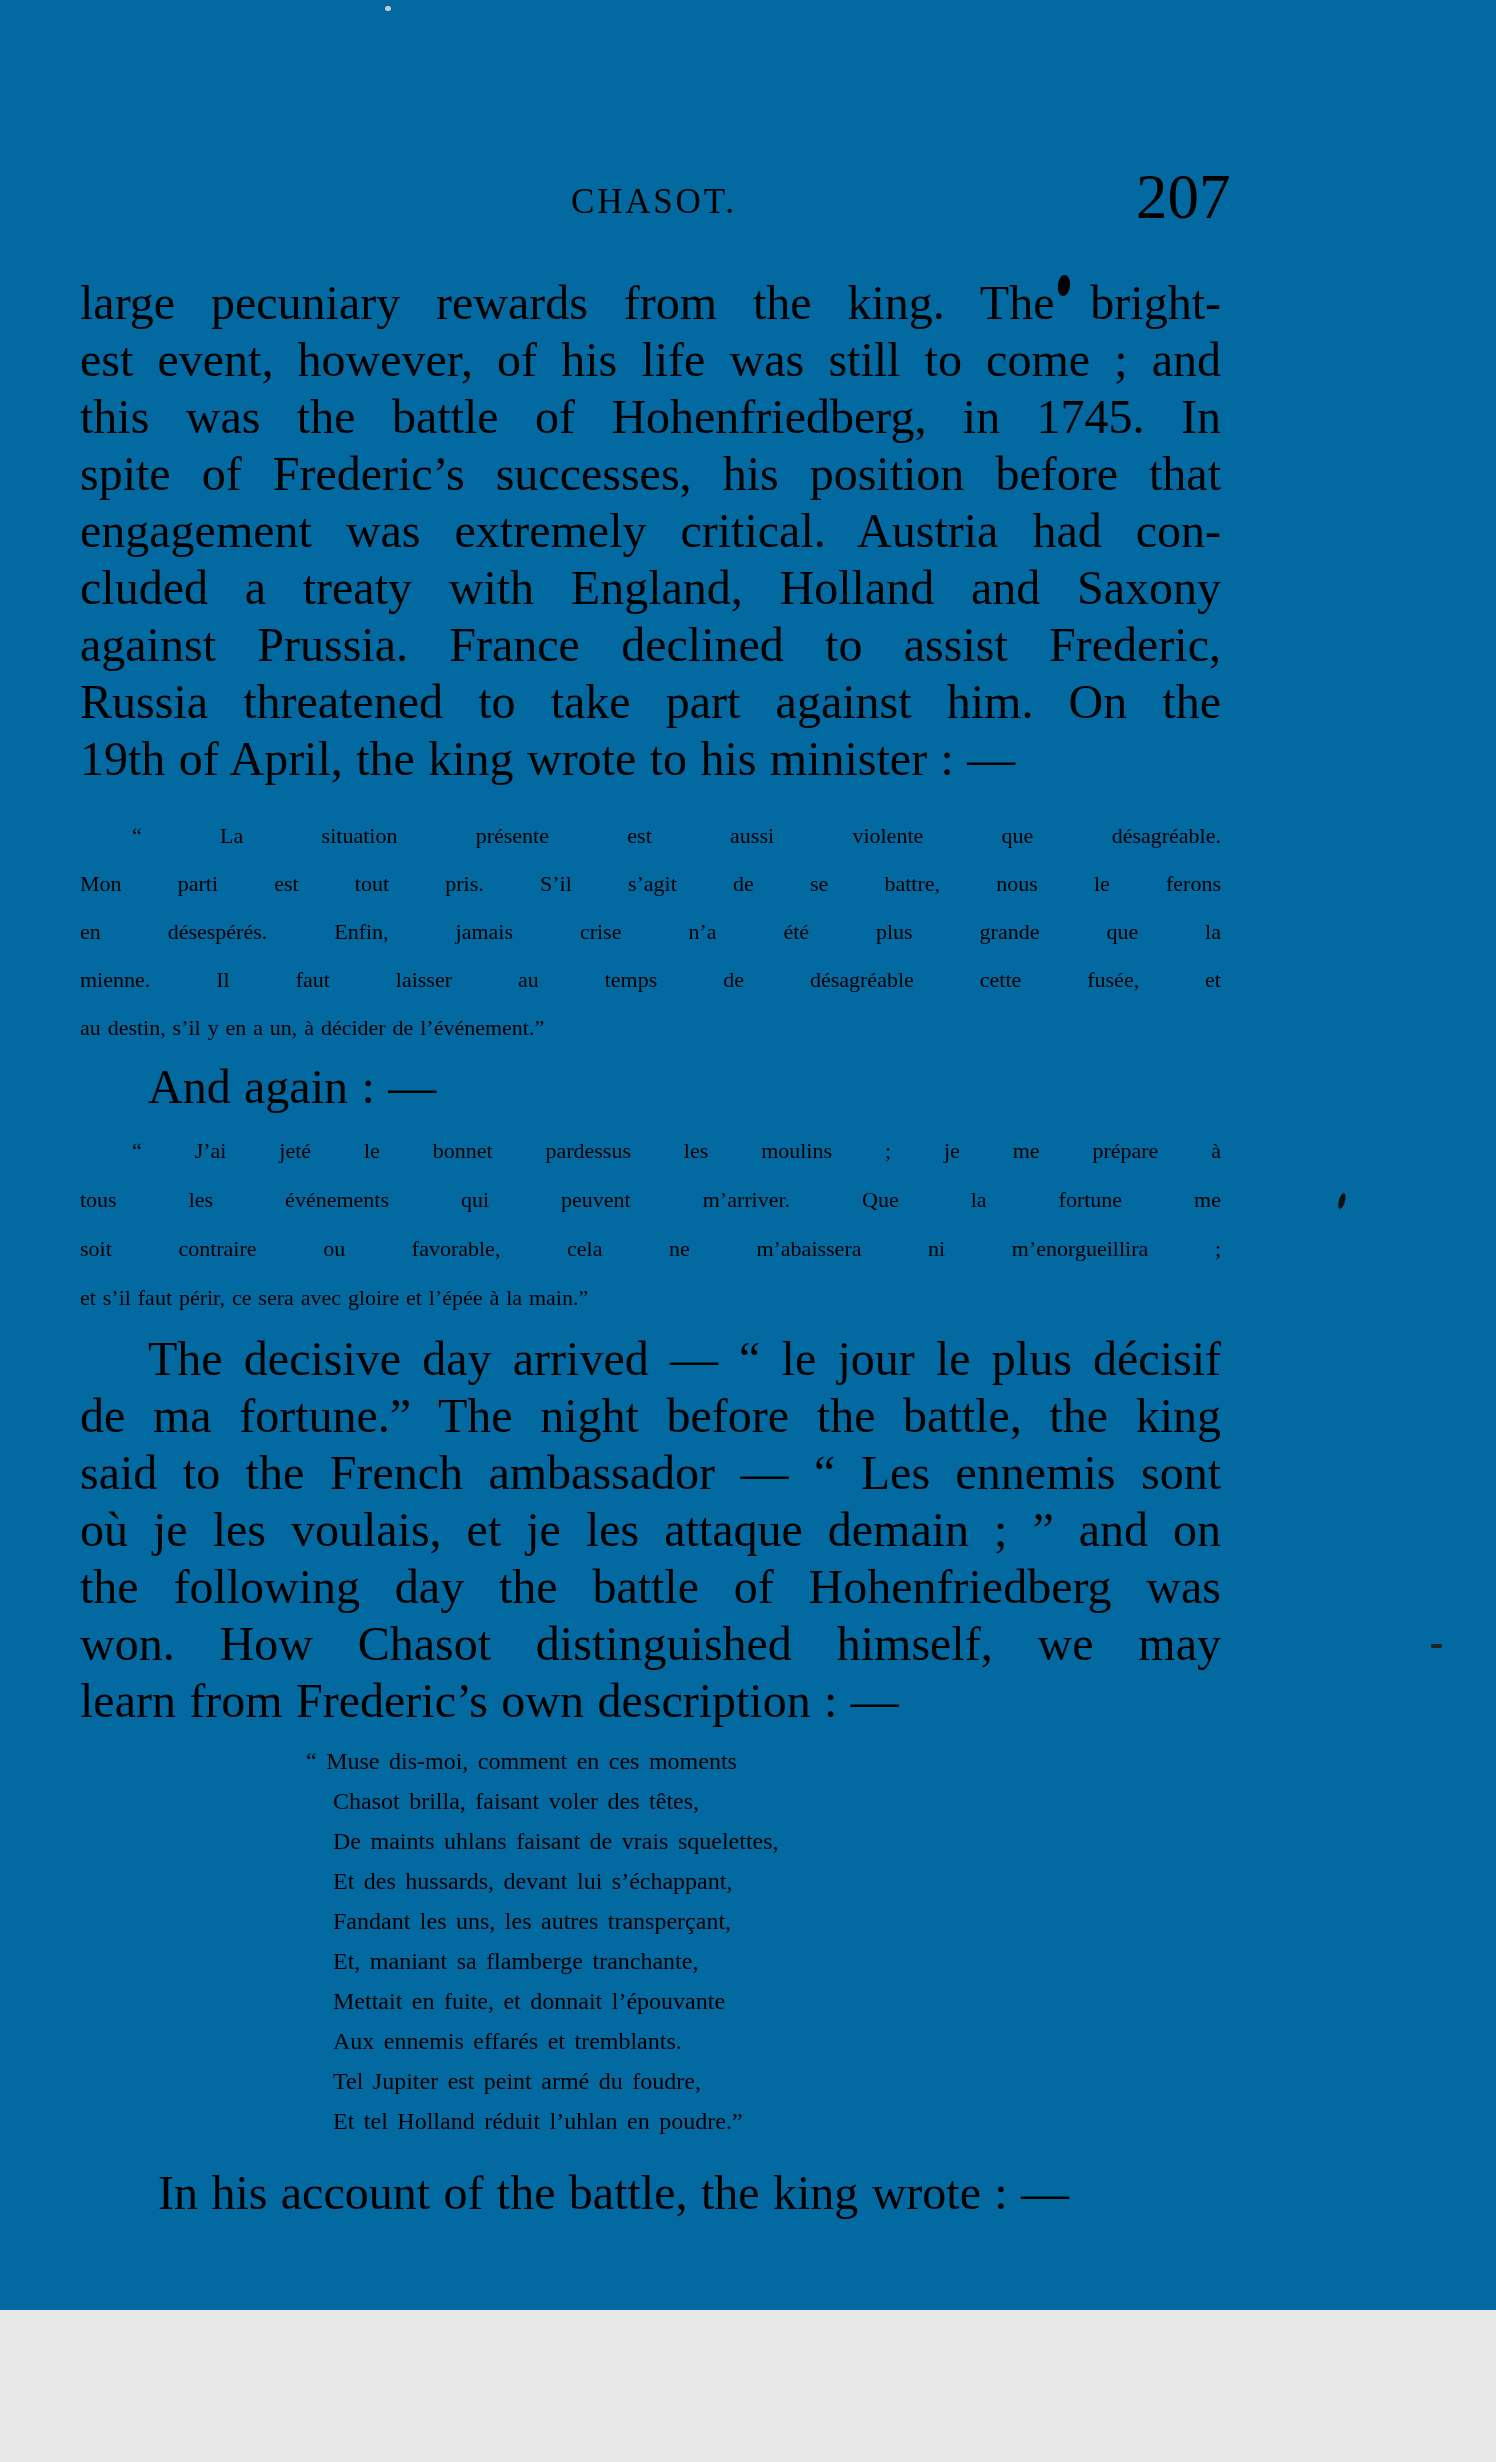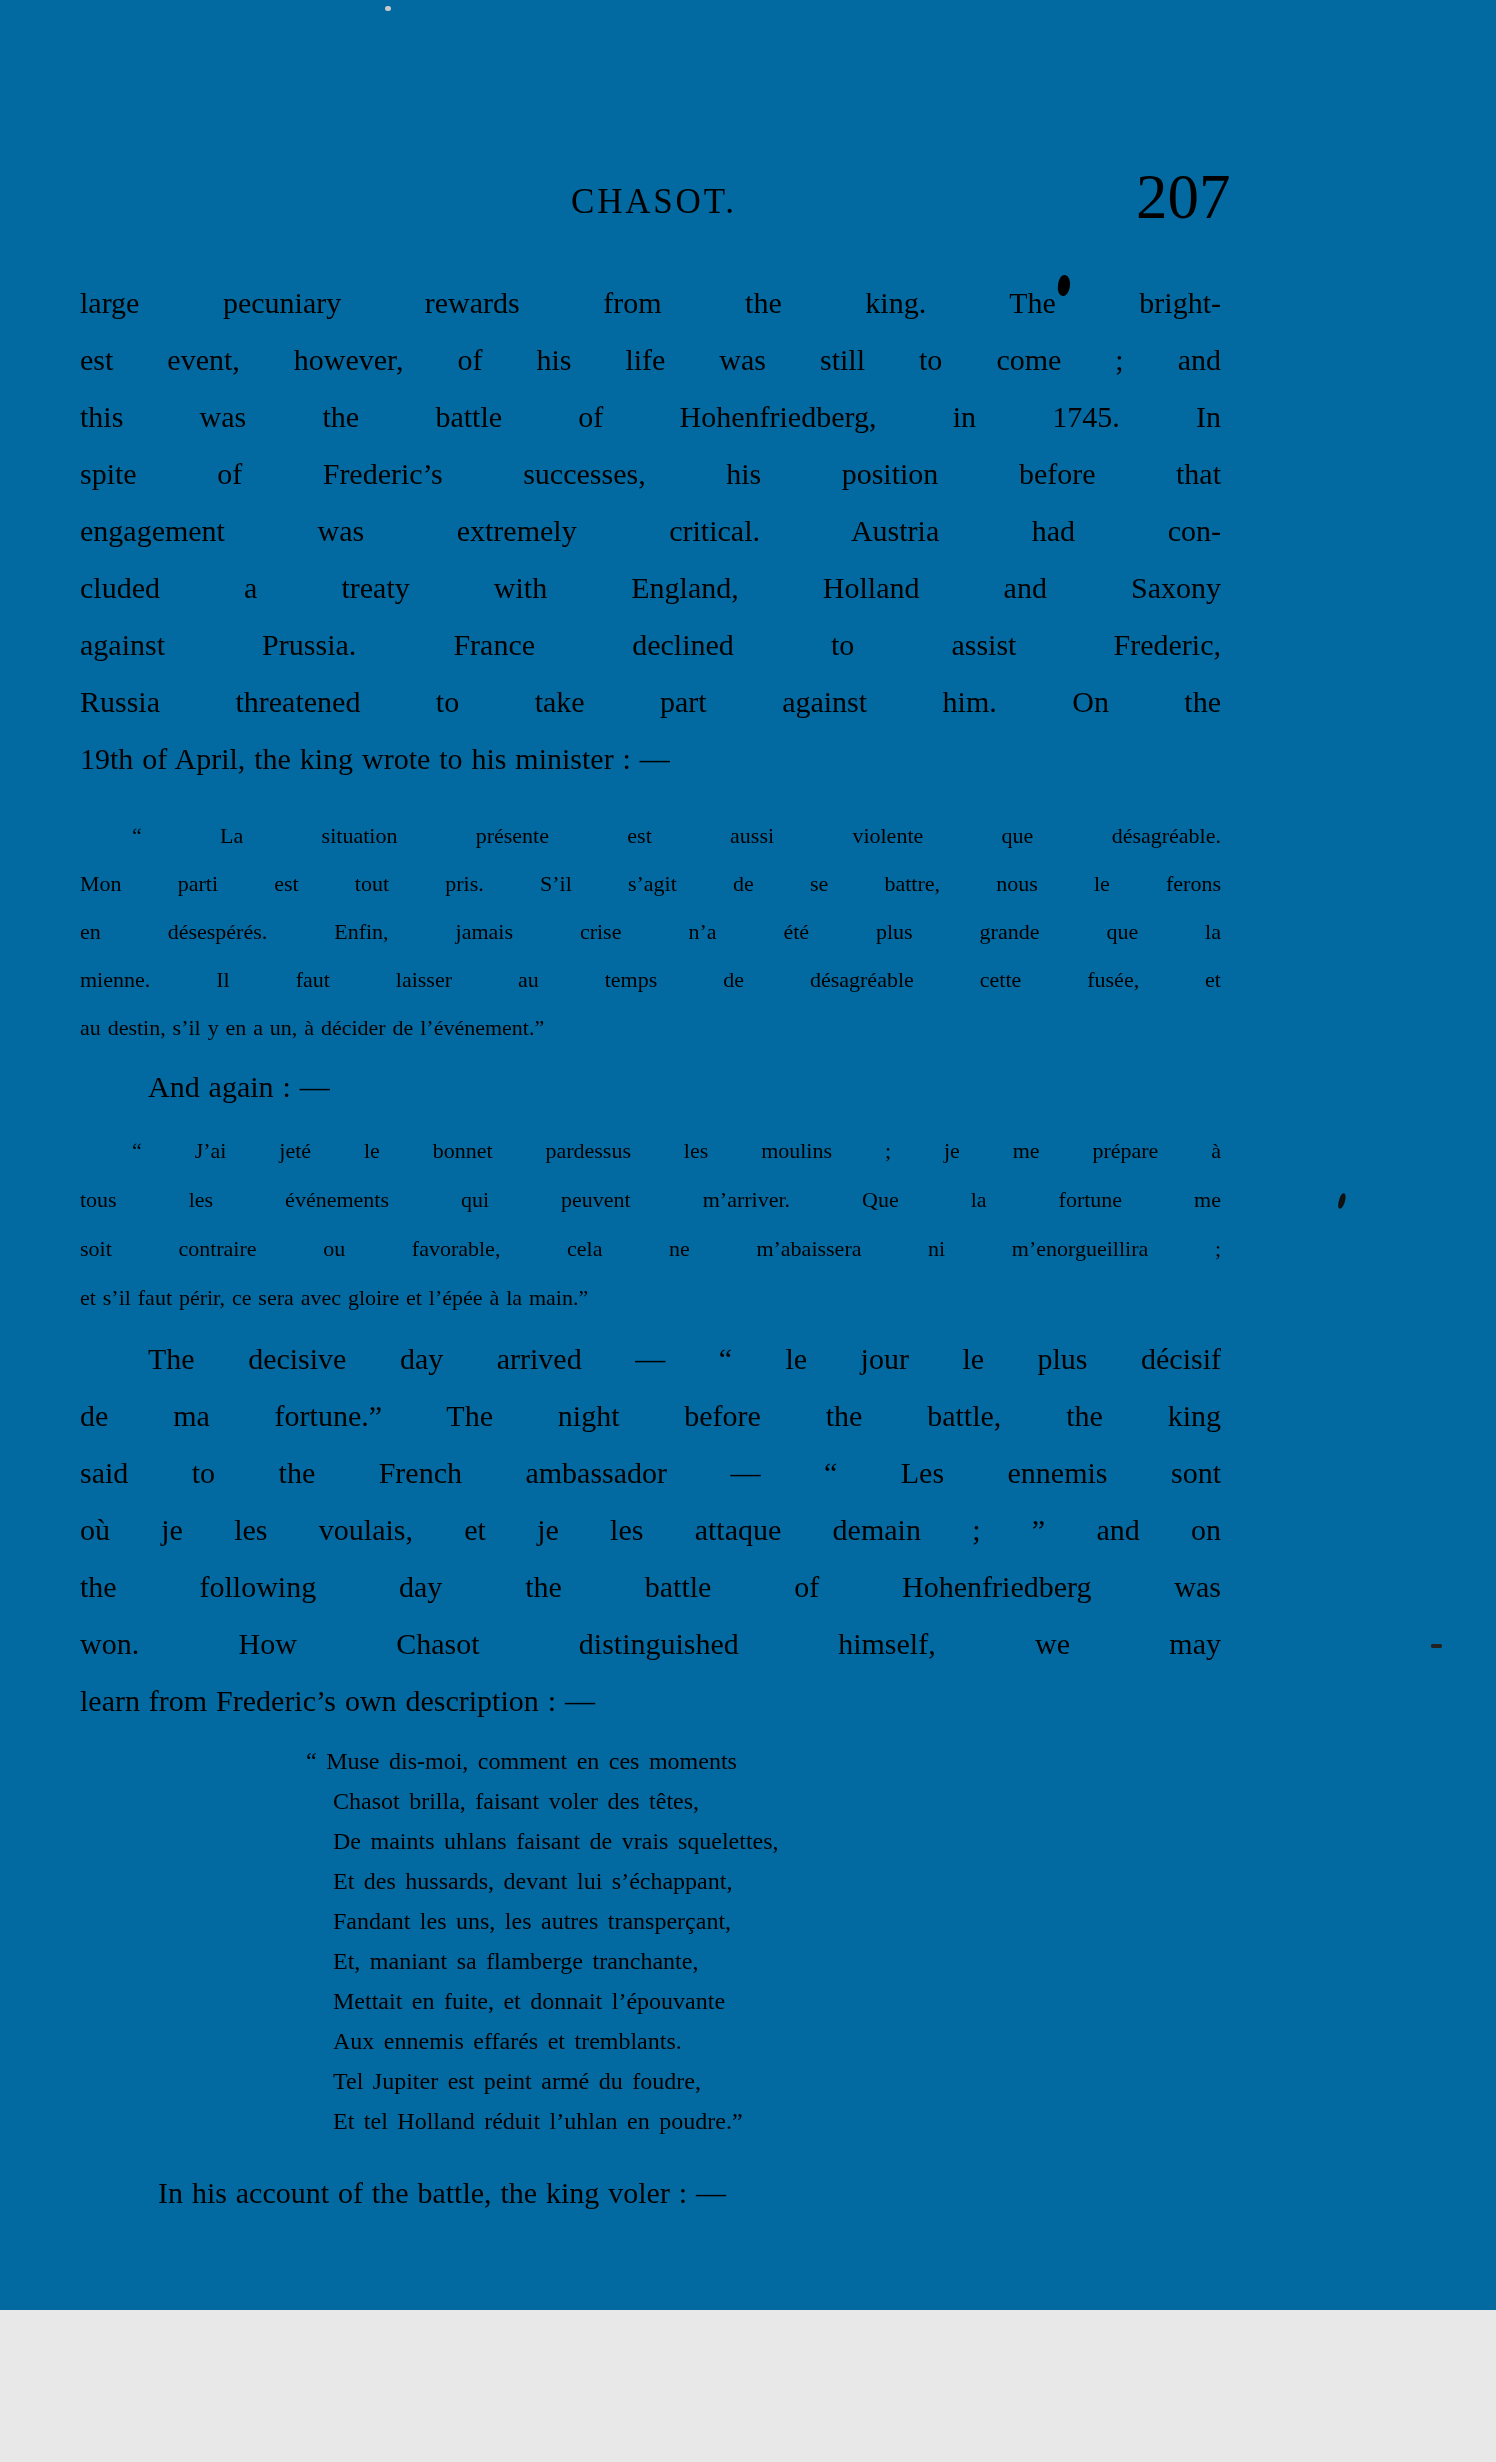--- a/index.html
+++ b/index.html
@@ -16,21 +16,21 @@
     font-size:35px;letter-spacing:2.8px;line-height:38px;
     white-space:nowrap;
   }
   .page-number{
     position:absolute;left:1136px;top:169px;
     font-size:63px;line-height:56px;
     white-space:nowrap;
   }
   .para{
     position:absolute;left:80px;width:1141px;
-    font-size:30px;line-height:57px;word-spacing:1.4px;
+    font-size:48px;line-height:57px;word-spacing:1.4px;
   }
   .bq{
     position:absolute;left:80px;width:1141px;
     font-size:22px;line-height:48px;word-spacing:1.4px;
   }
   .poem{
     position:absolute;left:333px;width:907px;
     font-size:24px;line-height:40px;word-spacing:3.5px;
     text-align:left;
   }
@@ -102,21 +102,21 @@
     <span class="ln">Et des hussards, devant lui s’échappant,</span>
     <span class="ln">Fandant les uns, les autres transperçant,</span>
     <span class="ln">Et, maniant sa flamberge tranchante,</span>
     <span class="ln">Mettait en fuite, et donnait l’épouvante</span>
     <span class="ln">Aux ennemis effarés et tremblants.</span>
     <span class="ln">Tel Jupiter est peint armé du foudre,</span>
     <span class="ln">Et tel Holland réduit l’uhlan en poudre.”</span>
   </div>
 
   <div class="para" style="top:2164px">
-    <span class="ln l ind-main" style="text-indent:78px">In his account of the battle, the king voler : —</span>
+    <span class="ln l ind-main" style="text-indent:78px">In his account of the battle, the king wrote : —</span>
   </div>
 
   <div class="speck speck-the"></div>
   <div class="speck speck-apostrophe"></div>
   <div class="speck speck-dash"></div>
   <div class="speck speck-dot-top"></div>
 
 </div>
 
 

